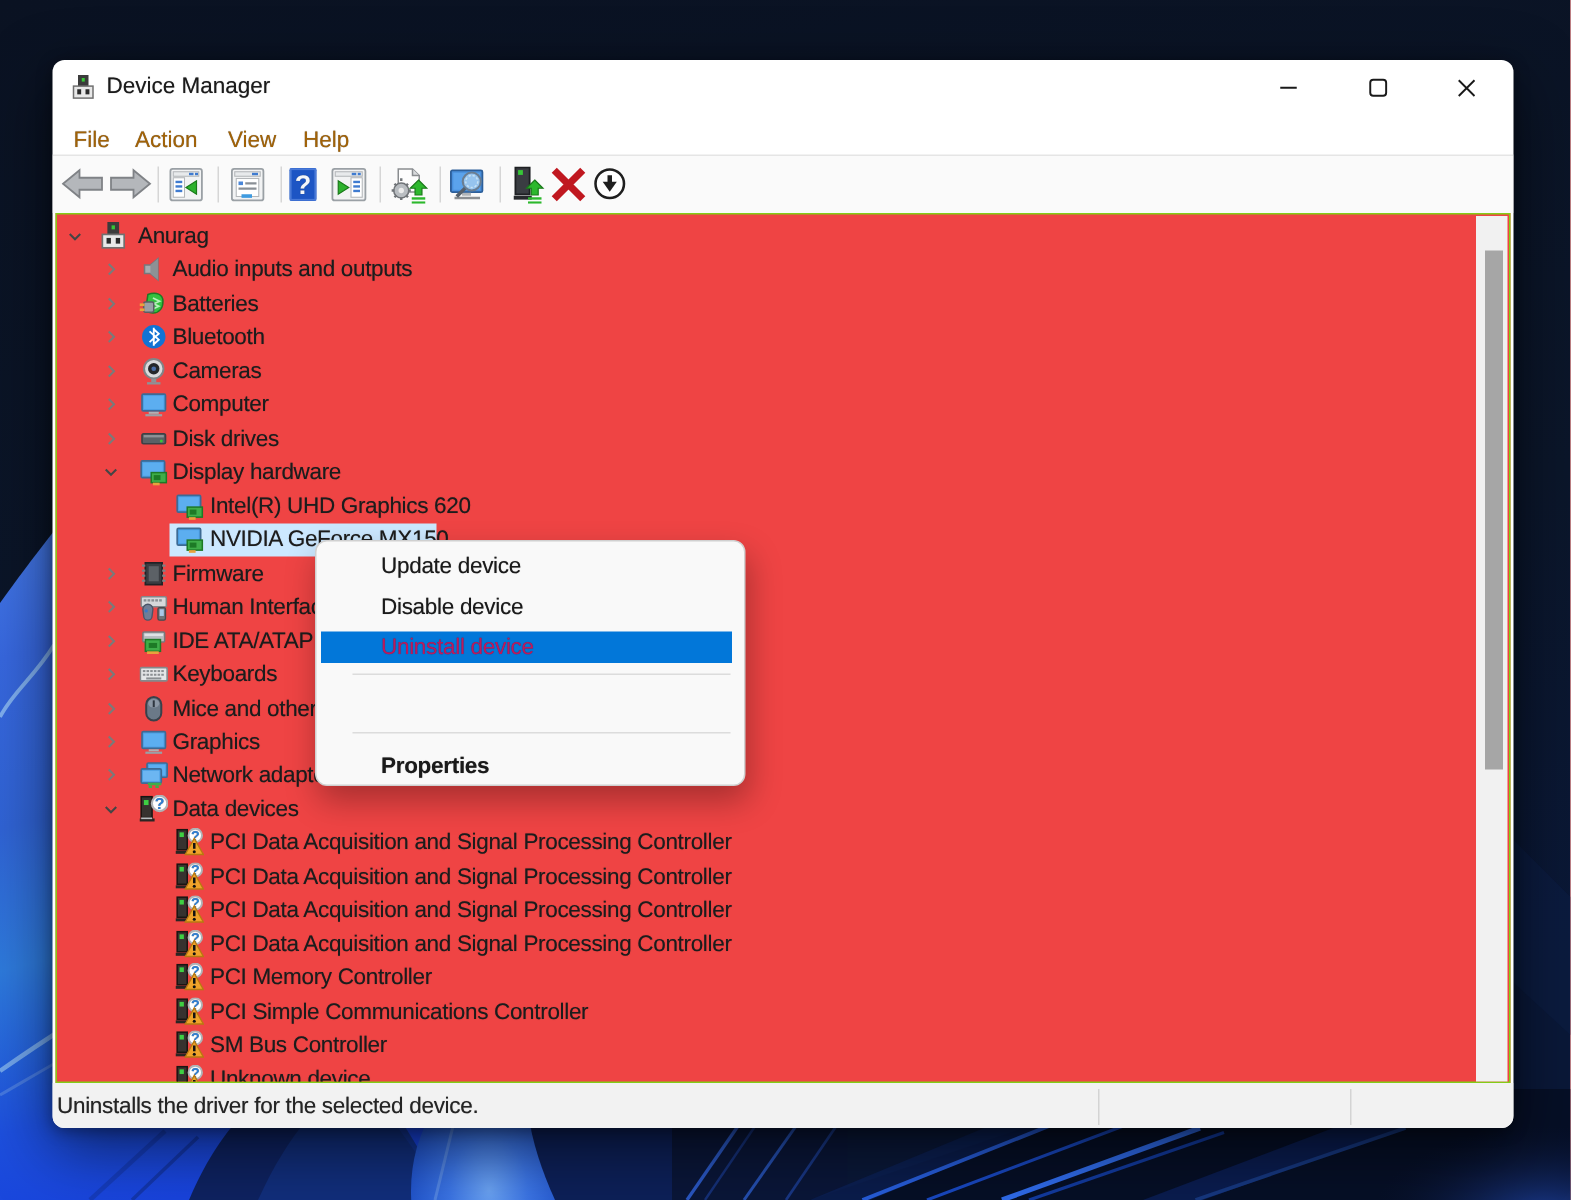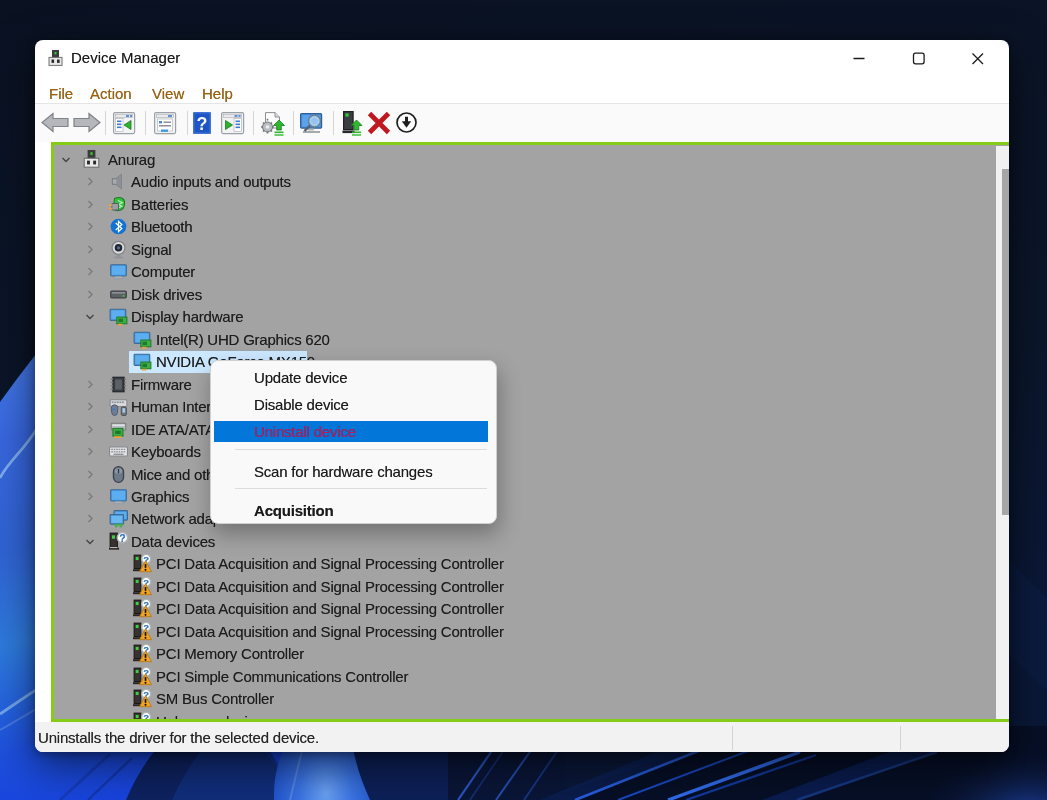--- a/index.html
+++ b/index.html
@@ -8,22 +8,22 @@
   #wall{position:absolute;left:0;top:0;width:1047px;height:800px;}
   #win{position:absolute;left:35px;top:40px;width:974px;height:712px;
     background:#ffffff;border-radius:8px;
     box-shadow:0 14px 42px rgba(0,0,0,0.55), 0 2px 10px rgba(0,0,0,0.35);
     overflow:hidden;}
   .abs{position:absolute;}
   #title{position:absolute;left:36px;top:9px;font-size:15px;color:#1b1b1b;}
   #menubar span{position:absolute;top:45px;font-size:15px;color:#a16207;}
   #toolbar{position:absolute;left:0;top:64px;width:974px;height:38px;background:#fafafa;}
   .tsep{position:absolute;top:7px;width:1px;height:24px;background:#d6d6d6;}
-  #content{position:absolute;left:16px;top:102px;width:970px;height:580px;
-    background:#a3a3a3;border:3px solid #84cc16;box-sizing:border-box;overflow:hidden;}
+  #content{position:absolute;left:2px;top:102px;width:970px;height:580px;
+    background:#ef4444;border:1px solid #84cc16;box-sizing:border-box;overflow:hidden;}
   .row{position:absolute;height:22px;font-size:15px;color:#1c1c1c;white-space:nowrap;line-height:22px;letter-spacing:-0.22px;}
   .chev{position:absolute;width:10px;height:10px;}
   .ticon{position:absolute;width:19px;height:19px;}
   #sbtrack{position:absolute;right:1px;top:1px;width:21px;height:578px;background:#f1f1f1;}
   #sbthumb{position:absolute;left:6px;top:23px;width:12px;height:346px;background:#a6a6a6;}
   #status{position:absolute;left:0;top:682px;width:974px;height:30px;background:#f2f2f2;
     font-size:15px;color:#242424;letter-spacing:-0.2px;}
   .ssep{position:absolute;top:4px;width:1px;height:24px;background:#d4d4d4;}
   #cmenu{position:absolute;left:210px;top:360px;width:287px;height:164px;
     background:#f9f9f9;border:1px solid #d0d0d0;border-radius:8px;box-sizing:border-box;
@@ -389,21 +389,21 @@
 <svg class="ticon" viewBox="0 0 17 17" style="left:55px;top:72px">
           <use href="#i-bt"></use>
         </svg>
 <div class="row" style="left:77px;top:71px">Bluetooth</div>
 <svg class="chev" style="left:31px;top:100px">
           <path d="M3.5 1 L7 4.5 L3.5 8" stroke="#7a7a7a" stroke-width="1.4" fill="none"></path>
         </svg>
 <svg class="ticon" viewBox="0 0 17 17" style="left:55px;top:95px">
           <use href="#i-cam"></use>
         </svg>
-<div class="row" style="left:77px;top:94px">Signal</div>
+<div class="row" style="left:77px;top:94px">Cameras</div>
 <svg class="chev" style="left:31px;top:122px">
           <path d="M3.5 1 L7 4.5 L3.5 8" stroke="#7a7a7a" stroke-width="1.4" fill="none"></path>
         </svg>
 <svg class="ticon" viewBox="0 0 17 17" style="left:55px;top:117px">
           <use href="#i-mon"></use>
         </svg>
 <div class="row" style="left:77px;top:116px">Computer</div>
 <svg class="chev" style="left:31px;top:145px">
           <path d="M3.5 1 L7 4.5 L3.5 8" stroke="#7a7a7a" stroke-width="1.4" fill="none"></path>
         </svg>
@@ -527,16 +527,15 @@
     <div class="ssep" style="left:865px"></div>
   </div>
 </div>
 
 <div id="cmenu">
   <div class="mi" style="top:3px;height:27px;line-height:27px">Update device</div>
   <div class="mi" style="top:30px;height:27px;line-height:27px">Disable device</div>
   <div class="abs" style="left:3px;top:60px;width:274px;height:21px;background:#0277d9"></div>
   <div class="mi" style="top:60px;height:21px;line-height:21px;color:#be185d">Uninstall device</div>
   <div class="msep" style="top:88px"></div>
-  <div class="mi" style="top:97px;height:27px;line-height:27px">Scan for hardware changes</div>
   <div class="msep" style="top:127px"></div>
-  <div class="mi" style="top:136px;height:27px;line-height:27px;font-weight:bold">Acquisition</div>
+  <div class="mi" style="top:136px;height:27px;line-height:27px;font-weight:bold">Properties</div>
 </div>
 
 </body></html>

